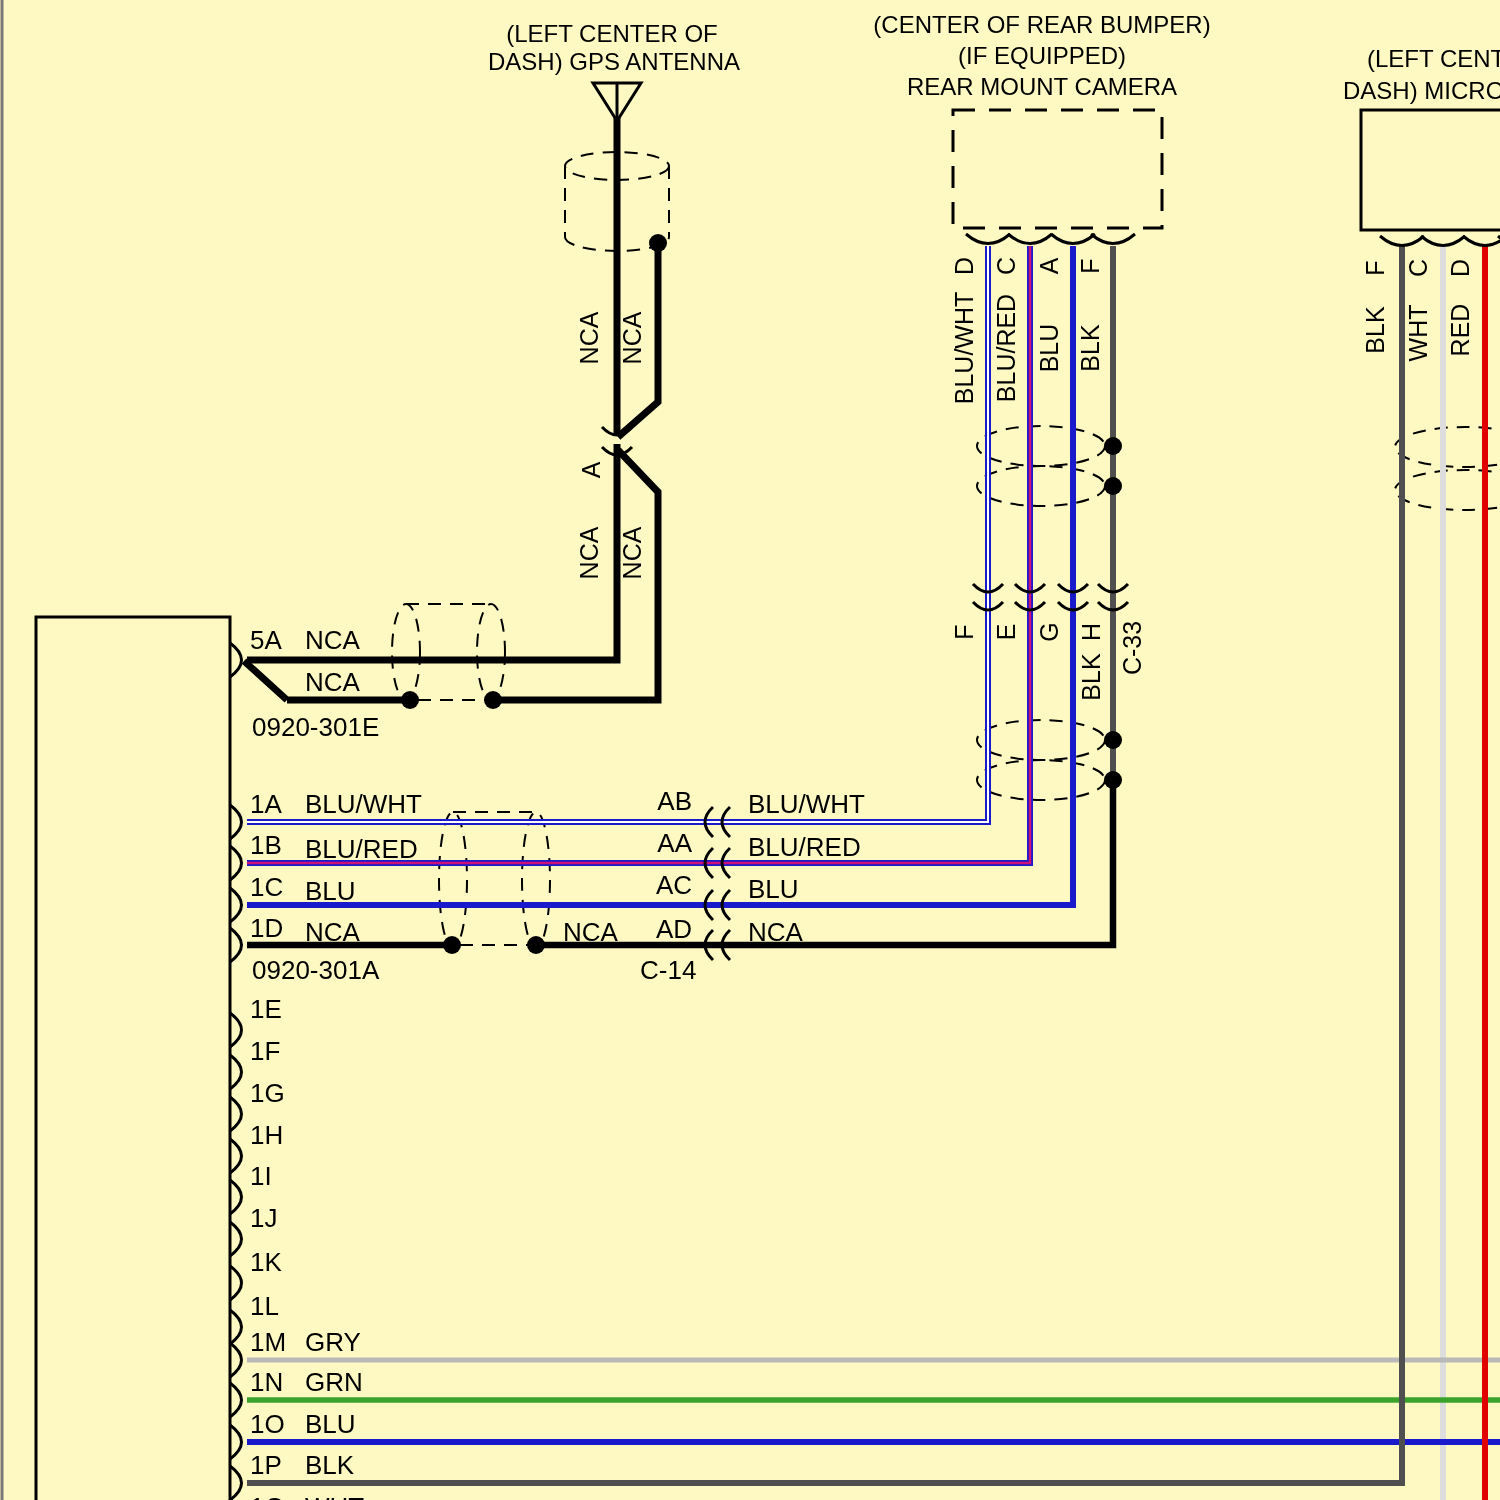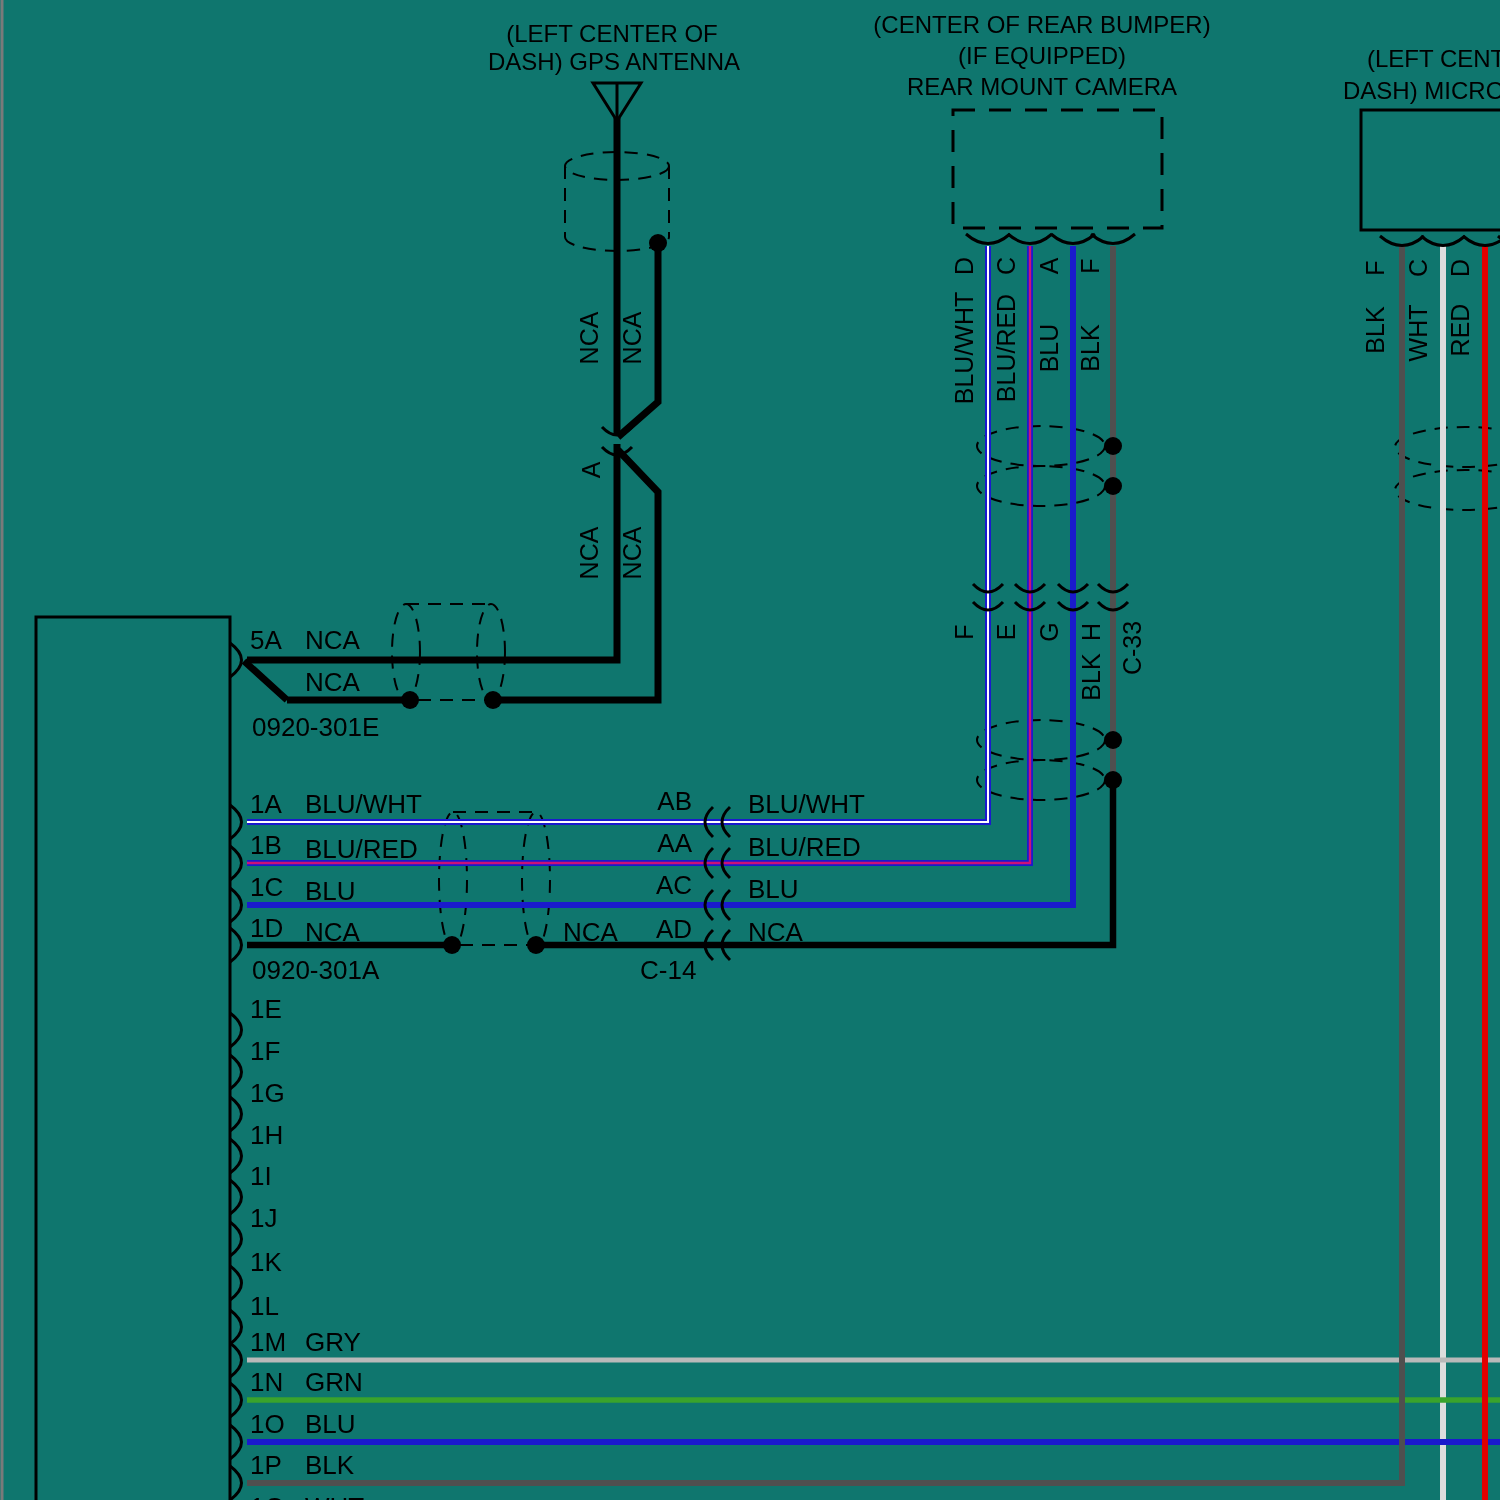--- a/index.html
+++ b/index.html
@@ -1,16 +1,16 @@
 <!DOCTYPE html>
 <html><head>
 <meta charset="utf-8">
 <style>
   html,body{margin:0;padding:0;background:#fff;}
-  .stage{width:1500px;height:1500px;position:relative;background:#0f766e;overflow:hidden;}
+  .stage{width:1500px;height:1500px;position:relative;background:#fef9c3;overflow:hidden;}
   svg{display:block;}
   text{font-family:"Liberation Sans","DejaVu Sans",sans-serif;fill:#000;}
   .t-title{font-size:24px;}
   .t-row{font-size:26px;}
   .t-rot{font-size:25px;}
   .wire{fill:none;stroke-linecap:butt;stroke-linejoin:miter;}
   .sym{fill:none;stroke:#000;stroke-width:3;}
   .dash{fill:none;stroke:#000;stroke-width:2;stroke-dasharray:13 9;}
   .boxline{fill:none;stroke:#000;stroke-width:3;}
 </style>

